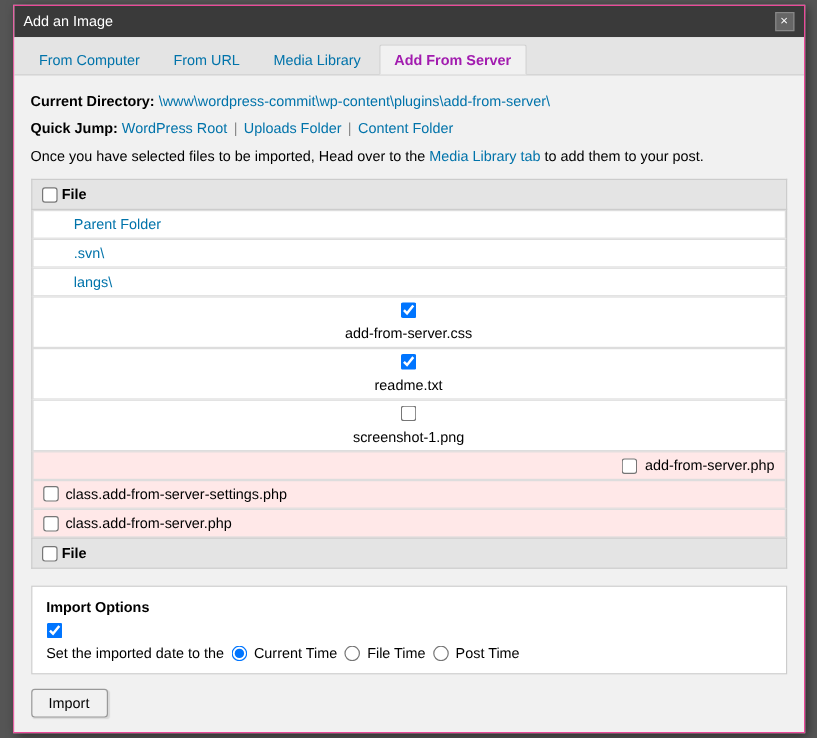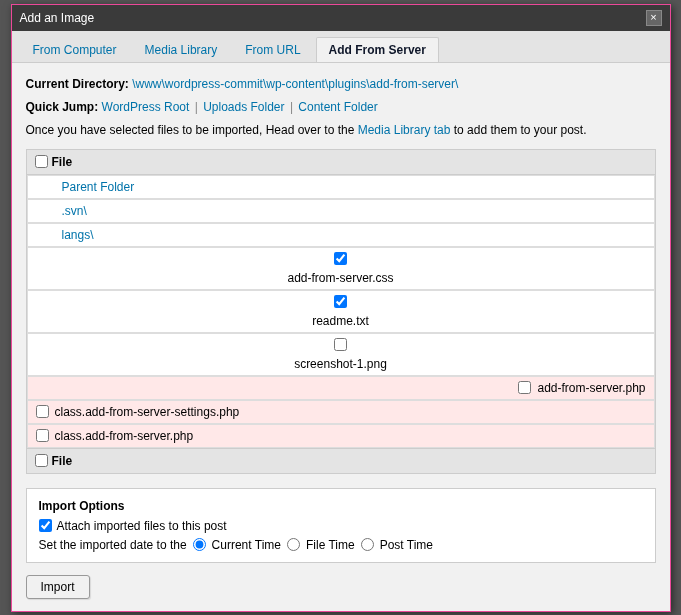--- a/index.html
+++ b/index.html
@@ -54,21 +54,21 @@
       color: #0073aa;
       cursor: pointer;
       border: 1px solid transparent;
       border-bottom: none;
       background: transparent;
       border-radius: 2px 2px 0 0;
     }
     .tab.active {
       background: #f1f1f1;
       border-color: #ccc;
-      color: #0f172a;
+      color: #a21caf;
       font-weight: bold;
     }
     .dialog-body {
       padding: 12px 14px;
       background: #f1f1f1;
     }
     .info-line {
       margin-bottom: 5px;
       font-size: 12px;
       line-height: 1.5;
@@ -175,22 +175,22 @@
 </head>
 <body>
 
 <div class="dialog">
   <div class="dialog-titlebar">
     <span>Add an Image</span>
     <button class="dialog-close">×</button>
   </div>
   <div class="tabs">
     <div class="tab">From Computer</div>
+    <div class="tab">From URL</div>
     <div class="tab">Media Library</div>
-    <div class="tab">From URL</div>
     <div class="tab active">Add From Server</div>
   </div>
   <div class="dialog-body">
     <div class="info-line">
       <strong>Current Directory:</strong>
       <a class="link" href="#">\www\wordpress-commit\wp-content\plugins\add-from-server\</a>
     </div>
     <div class="info-line">
       <strong>Quick Jump:</strong>
       <a class="link" href="#">WordPress Root</a>
@@ -279,21 +279,20 @@
             </div>
           </th>
         </tr>
       </tfoot>
     </table>
 
     <div class="import-options">
       <div class="import-options-title">Import Options</div>
       <div class="import-option-row">
         <input type="checkbox" id="attach-cb" checked="" style="">
-        <label for="attach-cb">Attach imported files to this post</label>
       </div>
       <div class="radio-row">
         <span>Set the imported date to the</span>
         <input type="radio" name="date-opt" id="date-current" checked="" style="">
         <label for="date-current">Current Time</label>
         <input type="radio" name="date-opt" id="date-file" style="">
         <label for="date-file">File Time</label>
         <input type="radio" name="date-opt" id="date-post" style="">
         <label for="date-post">Post Time</label>
       </div>

